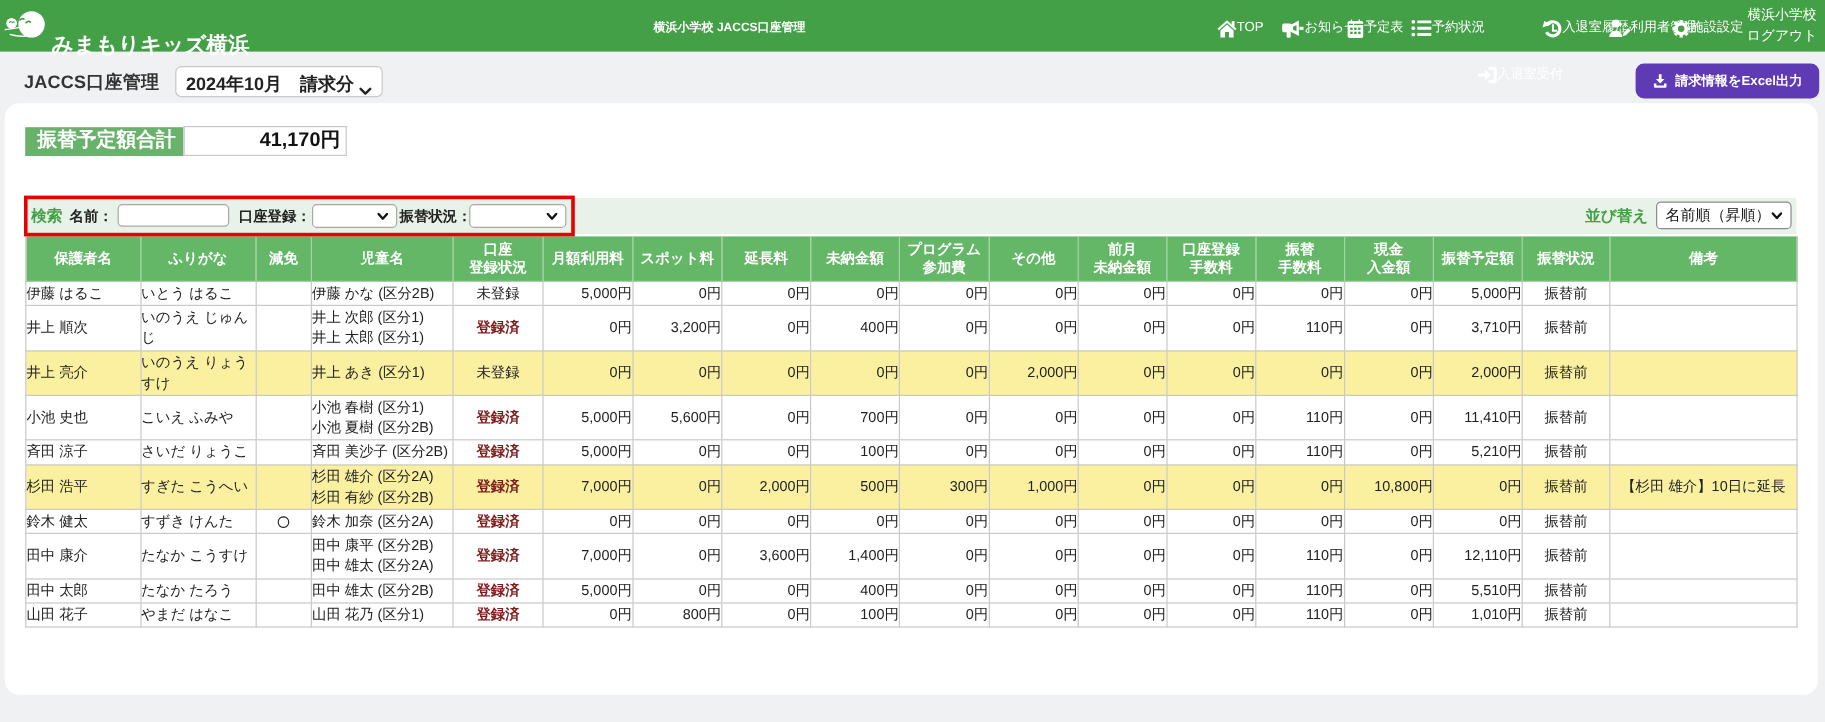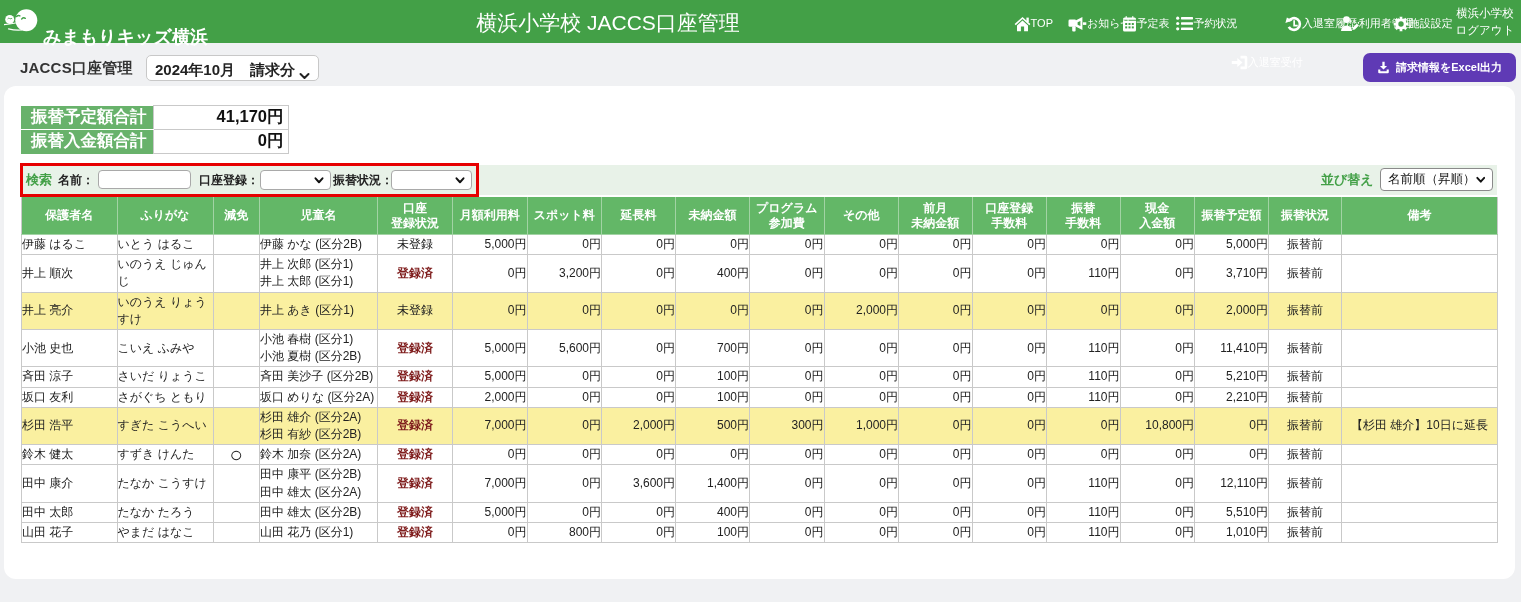--- a/index.html
+++ b/index.html
@@ -13,21 +13,21 @@
   }
   
   .topbar {
     position:absolute; left:0; top:0; width:1521px; height:43px;
     background:#43a047; color:#fff;
   }
   .logo { position:absolute; left:4px; top:2px; height:39px; display:flex; align-items:center; cursor:pointer; }
   .logo-text { font-size:18px; font-weight:bold; margin-left:-1px; white-space:nowrap;margin-top:31px; }
   .topbar-title {
     position:absolute; left:608px; top:0; height:46px; transform:translateX(-50%);
-    display:flex; align-items:center; font-size:21px; font-weight:normal; white-space:nowrap;
+    display:flex; align-items:center; font-size:10px; font-weight:bold; white-space:nowrap;
   }
   .nav-item {
     position:absolute; top:0; width:60px; height:43px; display:flex; flex-direction:row;
     align-items:center; padding-top:4px; cursor:pointer; color:#fff;
   }
   .nav-icon { height:17px; display:flex; align-items:center; justify-content:center; }
   .nav-label { font-size:11px; line-height:17px; white-space:nowrap; }
   .account {
     position:absolute; left:1454px; top:0; height:43px; width:62px;
     display:flex; flex-direction:column; align-items:center; justify-content:center;
@@ -252,24 +252,20 @@
   <span>請求情報をExcel出力</span>
 </button>
 
 <div class="card">
 
   <table class="summary">
     <tbody>
         <tr>
       <td class="s-label">振替予定額合計</td>
       <td class="s-value">41,170円</td>
-    </tr>
-    <tr>
-      <td class="s-label">振替入金額合計</td>
-      <td class="s-value">0円</td>
     </tr>
   </tbody>
     </table>
 
   <div class="toolbar">
     <span class="search-label">検索</span>
     <span class="field-label lbl-name">名前：</span>
     <input class="name-input" type="text" value="" style="">
     <span class="field-label lbl-acct">口座登録：</span>
     <div class="mini-select sel-acct">
@@ -433,40 +429,20 @@
             <td class="ar">0円</td>
             <td class="ar">0円</td>
             <td class="ar">0円</td>
             <td class="ar">0円</td>
             <td class="ar">110円</td>
             <td class="ar">0円</td>
             <td class="ar">5,210円</td>
             <td class="ac">振替前</td>
             <td class="ac"></td>
           </tr>
-          <tr class="">
-            <td class="al">坂口 友利</td>
-            <td class="af">さがぐち ともり</td>
-            <td class="ac"></td>
-            <td class="al">坂口 めりな (区分2A)</td>
-            <td class="ac reg-ok">登録済</td>
-            <td class="ar">2,000円</td>
-            <td class="ar">0円</td>
-            <td class="ar">0円</td>
-            <td class="ar">100円</td>
-            <td class="ar">0円</td>
-            <td class="ar">0円</td>
-            <td class="ar">0円</td>
-            <td class="ar">0円</td>
-            <td class="ar">110円</td>
-            <td class="ar">0円</td>
-            <td class="ar">2,210円</td>
-            <td class="ac">振替前</td>
-            <td class="ac"></td>
-          </tr>
           <tr class="hl">
             <td class="al">杉田 浩平</td>
             <td class="af">すぎた こうへい</td>
             <td class="ac"></td>
             <td class="al">杉田 雄介 (区分2A)<br>杉田 有紗 (区分2B)</td>
             <td class="ac reg-ok">登録済</td>
             <td class="ar">7,000円</td>
             <td class="ar">0円</td>
             <td class="ar">2,000円</td>
             <td class="ar">500円</td>

